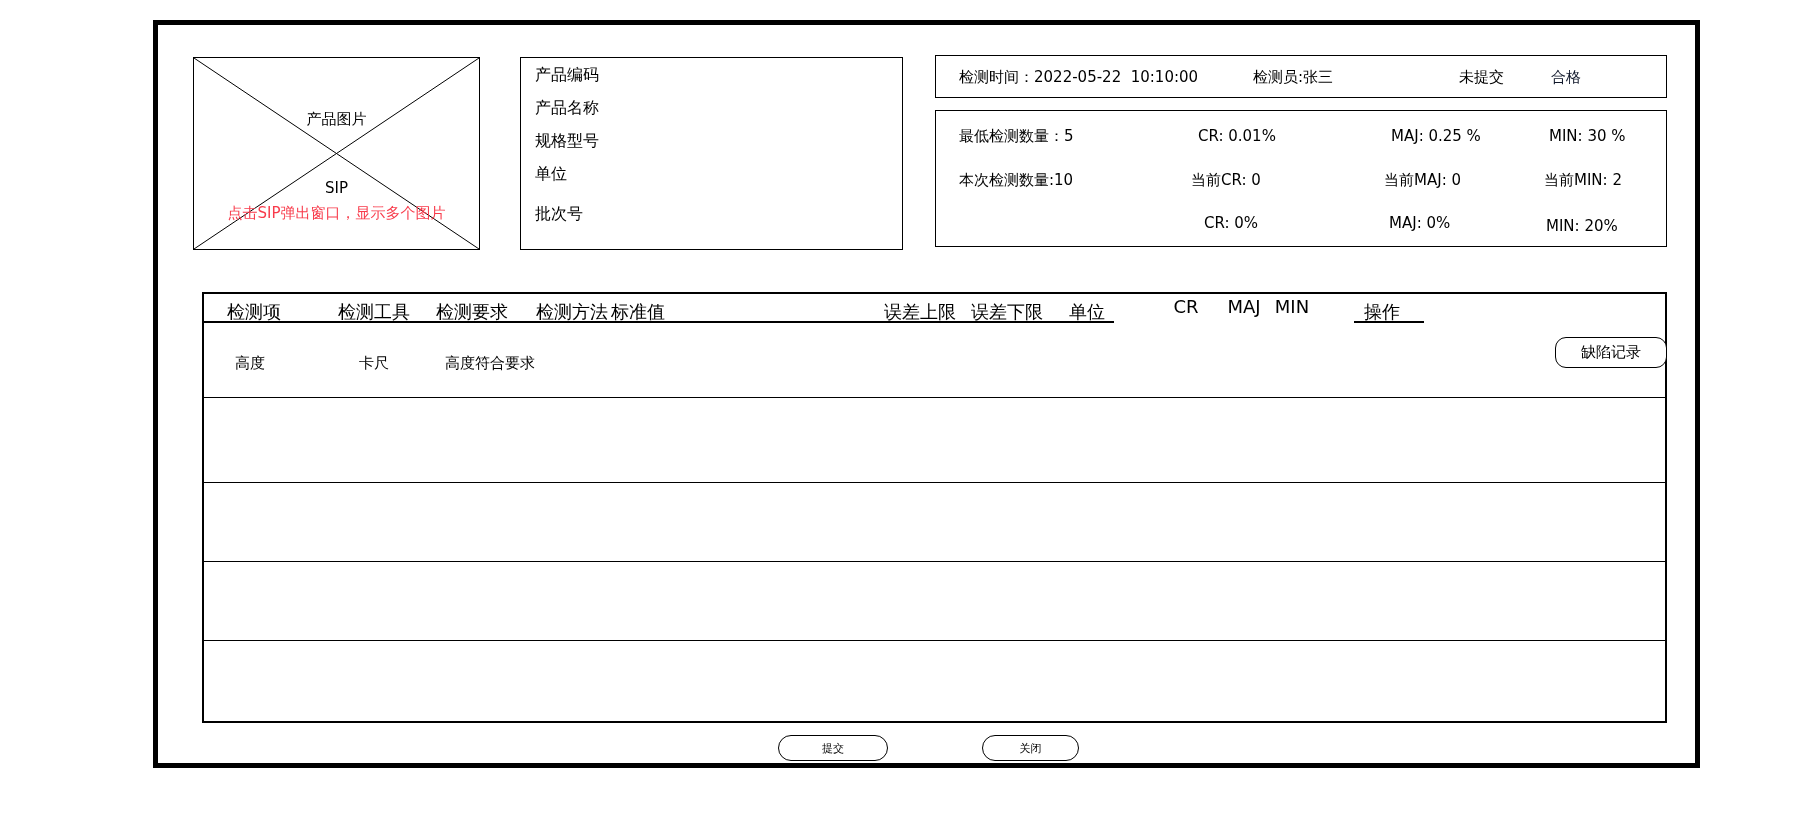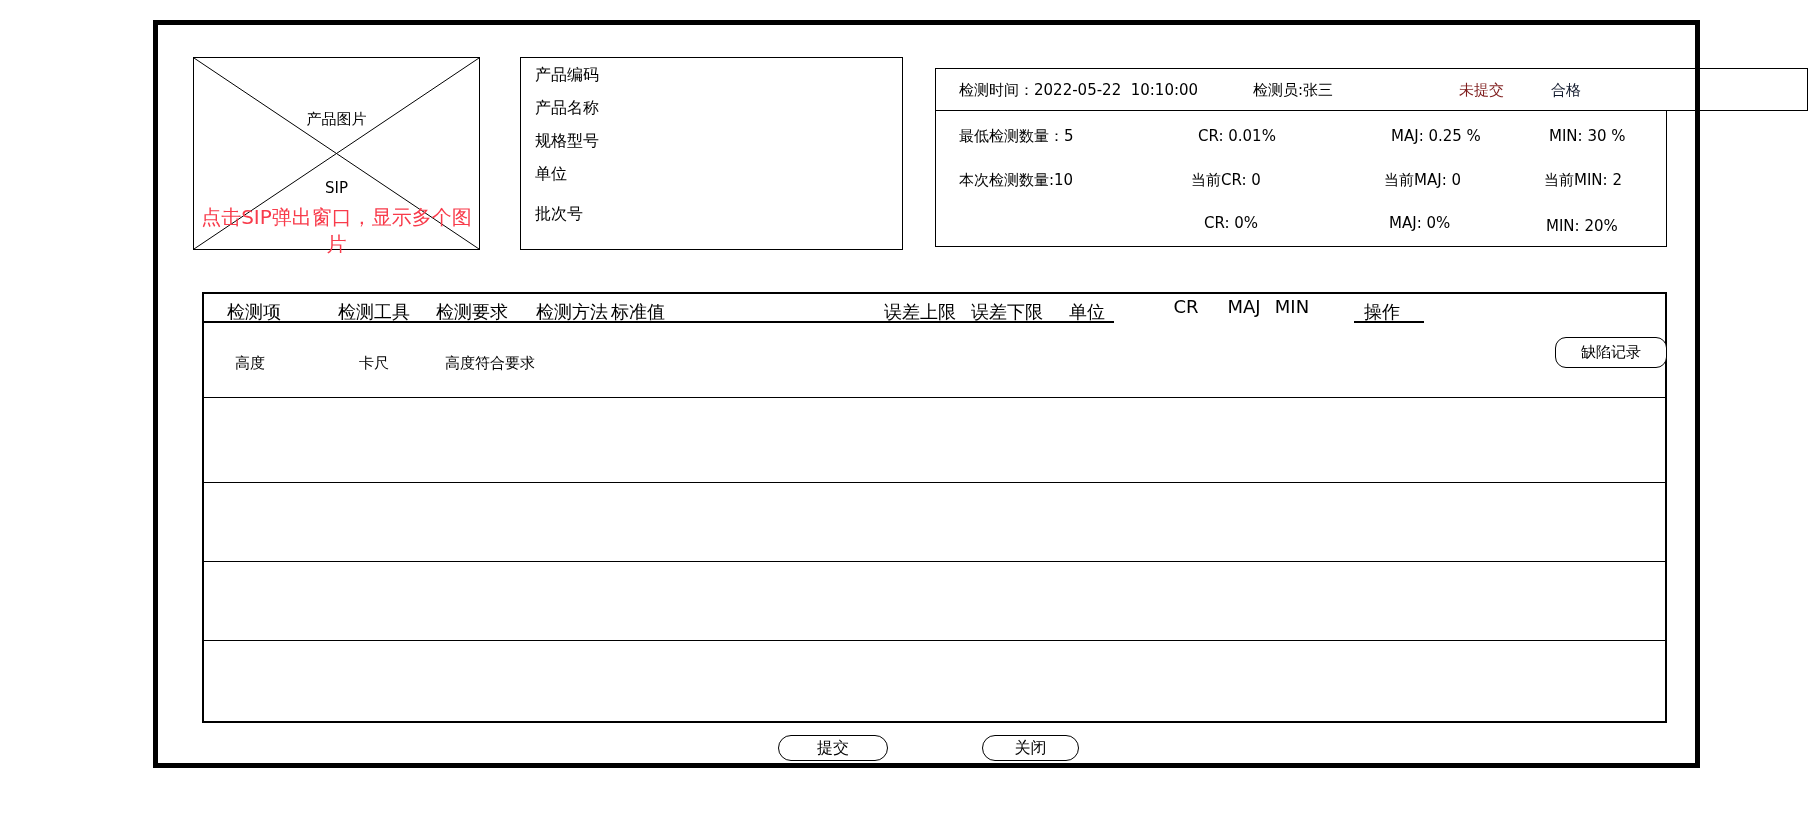--- a/index.html
+++ b/index.html
@@ -9,42 +9,42 @@
     color:#000;font-size:15px;
   }
   .abs{position:absolute;}
   
   .frame{left:153px;top:20px;width:1547px;height:748px;border:5px solid #000;background:#fff;box-sizing:border-box;}
   
   .image-box{left:193px;top:57px;width:287px;height:193px;border:1.5px solid #000;box-sizing:border-box;cursor:pointer;}
   .image-box svg{position:absolute;left:0;top:0;width:100%;height:100%;}
   .img-label{left:0;top:52px;width:100%;text-align:center;font-size:15px;}
   .sip-label{left:0;top:121px;width:100%;text-align:center;font-size:15px;}
-  .sip-note{left:0;top:146px;width:100%;text-align:center;font-size:20px;}
+  .sip-note{left:0;top:146px;width:100%;text-align:center;font-size:15px;}
   
   .form-box{left:520px;top:57px;width:383px;height:193px;border:1.5px solid #000;box-sizing:border-box;}
   .form-label{left:14px;font-size:16px;white-space:nowrap;}
   
-  .info-box{left:935px;top:55px;width:873px;height:43px;border:1.5px solid #000;box-sizing:border-box;margin-top:13px;}
+  .info-box{left:935px;top:55px;width:732px;height:43px;border:1.5px solid #000;box-sizing:border-box;}
   .info-item{top:12px;white-space:pre;font-size:15px;}
   
   .stats-box{left:935px;top:110px;width:732px;height:137px;border:1.5px solid #000;box-sizing:border-box;}
   .stat{white-space:pre;font-size:15px;}
   
   .table-box{left:202px;top:292px;width:1465px;height:431px;border:2px solid #000;box-sizing:border-box;}
   .th{top:6px;transform:translateX(-50%);white-space:nowrap;font-size:18px;}
   .th-latin{top:2px;}
   .hline{height:0;border-top:1.5px solid #000;}
   .header-underline{left:0;top:27px;width:910px;border-top:2px solid #000;}
   .op-underline{left:1150px;top:27px;width:70px;border-top:2px solid #000;}
   .cell{white-space:nowrap;font-size:15px;}
   .defect-btn{left:1351px;top:43px;width:112px;height:31px;border:1.5px solid #000;border-radius:11px;
     background:#fff;font-size:15px;display:flex;align-items:center;justify-content:center;cursor:pointer;box-sizing:border-box;}
   
-  .bottom-btn{height:26px;border:1.5px solid #000;border-radius:13px;background:#fff;font-size:16px;
+  .bottom-btn{height:26px;border:1.5px solid #000;border-radius:13px;background:#fff;font-size:11px;
     display:flex;align-items:center;justify-content:center;cursor:pointer;box-sizing:border-box;}
   .submit-btn{left:778px;top:735px;width:110px;}
   .close-btn{left:982px;top:735px;width:97px;}
 </style>
 </head>
 <body>
 
 <div id="canvas">
   <div class="abs frame"></div>
 
@@ -62,21 +62,21 @@
     <div class="abs form-label" style="top:7px">产品编码</div>
     <div class="abs form-label" style="top:40px">产品名称</div>
     <div class="abs form-label" style="top:73px">规格型号</div>
     <div class="abs form-label" style="top:106px">单位</div>
     <div class="abs form-label" style="top:146px">批次号</div>
   </div>
 
   <div class="abs info-box">
     <div class="abs info-item" style="left:23px">检测时间：2022-05-22  10:10:00</div>
     <div class="abs info-item" style="left:317px">检测员:张三</div>
-    <div class="abs info-item" style="left: 523px; color: #7f1d1d;">未提交</div>
+    <div class="abs info-item" style="left: 523px; color: #000000;">未提交</div>
     <div class="abs info-item" style="left: 615px; color: #0f172a;">合格</div>
   </div>
 
   <div class="abs stats-box">
     <div class="abs stat" style="left:23px; top:16px">最低检测数量：5</div>
     <div class="abs stat" style="left:262px;top:16px">CR: 0.01%</div>
     <div class="abs stat" style="left:455px;top:16px">MAJ: 0.25 %</div>
     <div class="abs stat" style="left:613px;top:16px">MIN: 30 %</div>
     <div class="abs stat" style="left:23px; top:60px">本次检测数量:10</div>
     <div class="abs stat" style="left:255px;top:60px">当前CR: 0</div>

